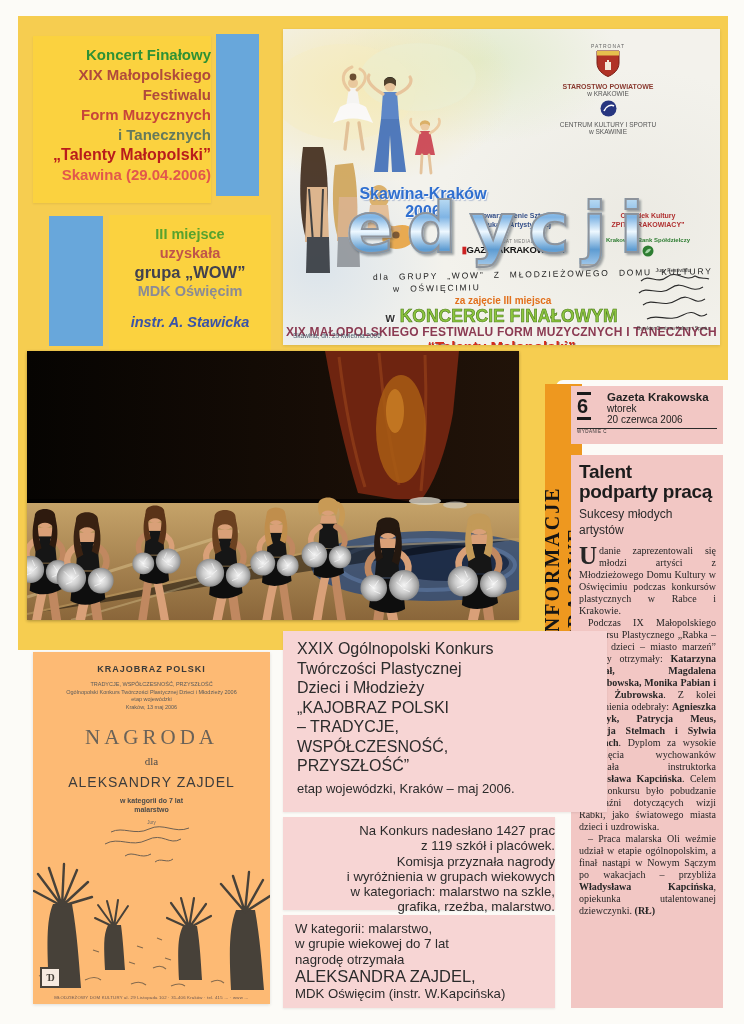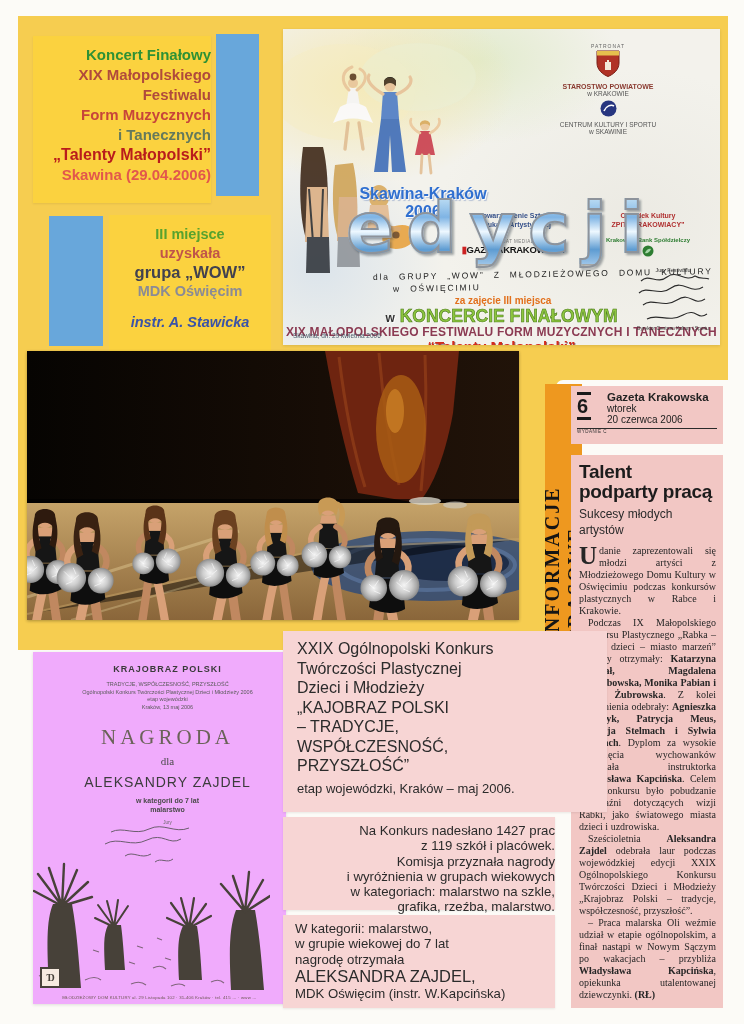--- a/index.html
+++ b/index.html
@@ -502,26 +502,25 @@
   <div class="abs" id="news-body" style="background-color: rgb(242, 199, 196);">
     <div class="headline">Talent</div>
     <div class="headline">podparty pracą</div>
     <div class="subhead">
       <div>Sukcesy młodych</div>
       <div>artystów</div>
     </div>
     <div id="article">
         <p class="art-p"><span class="dropcap">U</span><span>danie zaprezentowali się młodzi artyści z Młodzieżowego Domu Kultury w Oświęcimiu podczas konkursów plastycznych w Rabce i Krakowie.</span></p>
         <p class="art-p"><span>Podczas IX Małopolskiego Konkursu Plastycznego „Rabka – miasto dzieci – miasto marzeń” nagrody otrzymały: </span><b>Katarzyna Koźbiał, Magdalena Szczerbowska, Monika Pabian i Anna Żubrowska</b><span>. Z kolei wyróżnienia odebrały: </span><b>Agnieszka Jaszczyk, Patrycja Meus, Patrycja Stelmach i Sylwia Stelmach</b><span>. Dyplom za wysokie osiągnięcia wychowanków otrzymała instruktorka </span><b>Władysława Kapcińska</b><span>. Celem tego konkursu było pobudzanie wyobraźni dotyczących wizji Rabki, jako światowego miasta dzieci i uzdrowiska.</span></p>
-        <p class="art-p"><span>Sześcioletnia </span><b>Aleksandra Zajdel</b><span> odebrała laur podczas wojewódzkiej edycji XXIX Ogólnopolskiego Konkursu Twórczości Dzieci i Młodzieży „Krajobraz Polski – tradycje, współczesność, przyszłość”.</span></p>
         <p class="art-p"><span>– Praca malarska Oli weźmie udział w etapie ogólnopolskim, a finał nastąpi w Nowym Sączym po wakacjach – przybliża </span><b>Władysława Kapcińska</b><span>, opiekunka utalentowanej dziewczynki. </span><b>(RŁ)</b></p>
       </div>
   </div>
 
-  <div class="abs" id="certificate" style="background-color: #f0abfc; padding-left: 16px;">
+  <div class="abs" id="certificate" style="background-color: #fdba74;">
     <div class="h1">KRAJOBRAZ POLSKI</div>
     <div class="s s1">TRADYCJE, WSPÓŁCZESNOŚĆ, PRZYSZŁOŚĆ</div>
     <div class="s">Ogólnopolski Konkurs Twórczości Plastycznej Dzieci i Młodzieży 2006</div>
     <div class="s">etap wojewódzki</div>
     <div class="s">Kraków, 13 maj 2006</div>
     <div class="award">NAGRODA</div>
     <div class="dla">dla</div>
     <div class="name">ALEKSANDRY ZAJDEL</div>
     <div class="cat">
       <div>w kategorii do 7 lat</div>

